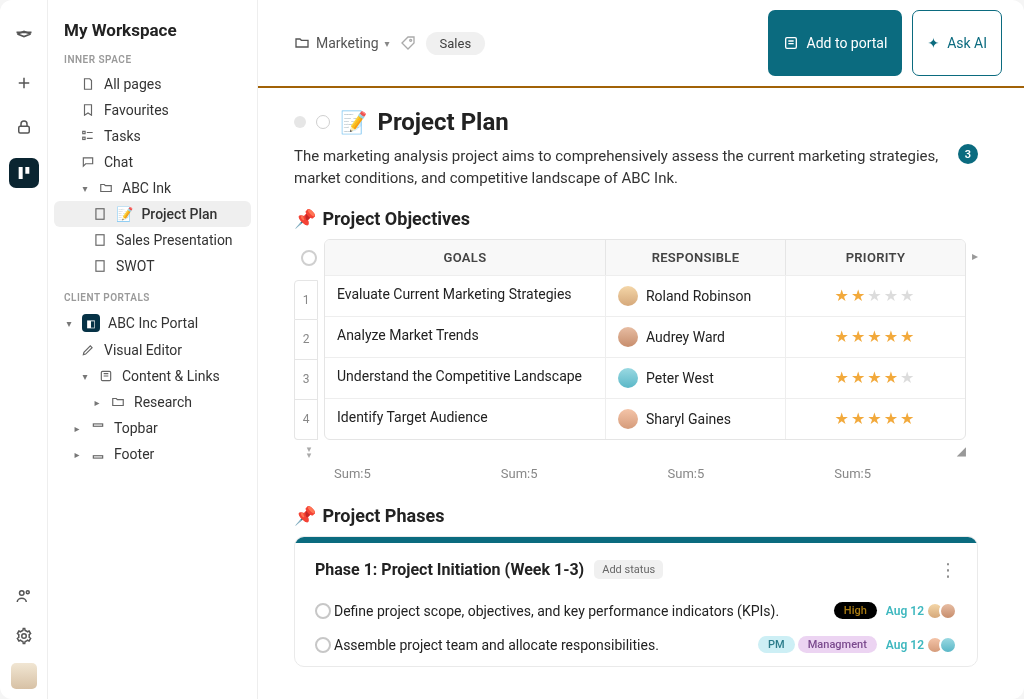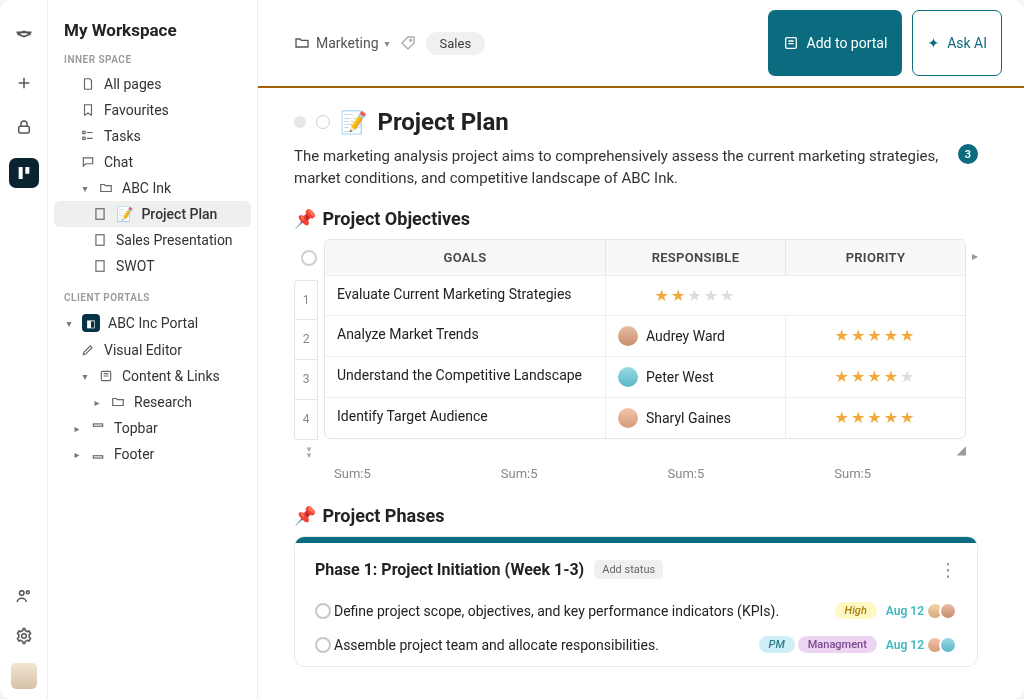--- a/index.html
+++ b/index.html
@@ -229,22 +229,22 @@
   .task{
     display:flex; align-items:center; gap:3px;
     padding:8px 0;
     font-size:14px;
   }
   .task .radio{
     width:16px; height:16px; border:2px solid #c7c7c7; border-radius:50%;
     flex-shrink:0;
   }
   .chip{ font-size:11px; padding:2px 10px; border-radius:10px; font-weight:500;}
-  .chip.high{ background:#fef9c3; color:#aa7c12;font-style:italic;}
-  .chip.pm{ background:#cdeff5; color:#2b7c8a;font-style:italic;}
+  .chip.high{ background:#000000; color:#aa7c12;}
+  .chip.pm{ background:#cdeff5; color:#2b7c8a;}
   .chip.mg{ background:#ecd4f2; color:#7b4a8e;}
   .date{ color:#3fb8bf; font-size:12px; font-weight:600; margin-left:6px;}
   .avatars-mini{ display:flex; margin-left:4px;}
   .avatars-mini .avatar-sm{ width:18px; height:18px; margin-left:-5px; border:2px solid #fff;}
   svg{display:block;}
 </style>
 </head>
 <body>
 
 <div class="app">
@@ -483,20 +483,24 @@
         </div>
         <div style="flex:1">
         <div class="table">
           <div class="thead">
             <div class="th">GOALS</div>
             <div class="th">RESPONSIBLE</div>
             <div class="th">PRIORITY</div>
           </div>
           <div class="trow">
             <div class="td">Evaluate Current Marketing Strategies</div>
+            <div class="td person">
+                  <span class="avatar-sm"></span>
+                  <span>Roland Robinson</span>
+                </div>
             <div class="td stars">★★<span class="empty">★★★</span></div>
           </div>
           <div class="trow">
             <div class="td">Analyze Market Trends</div>
             <div class="td person">
                   <span class="avatar-sm a2"></span>
                   <span>Audrey Ward</span>
                 </div>
             <div class="td stars">★★★★★</div>
           </div>

